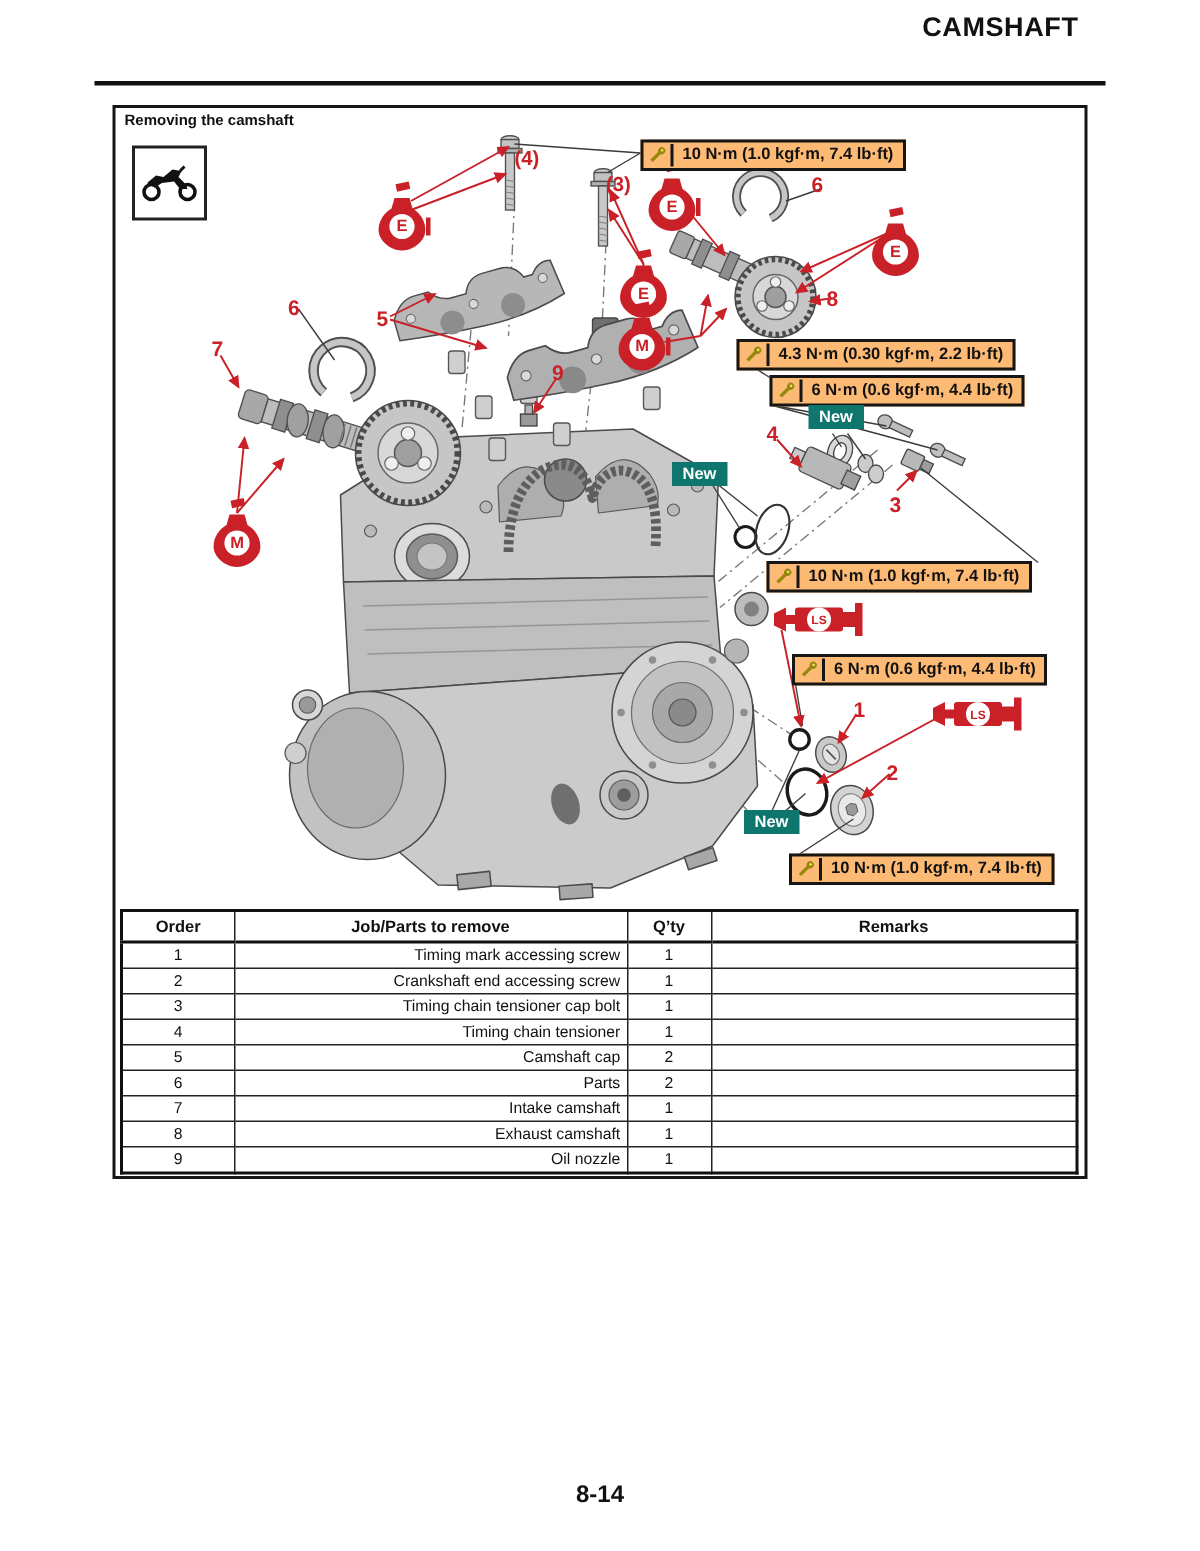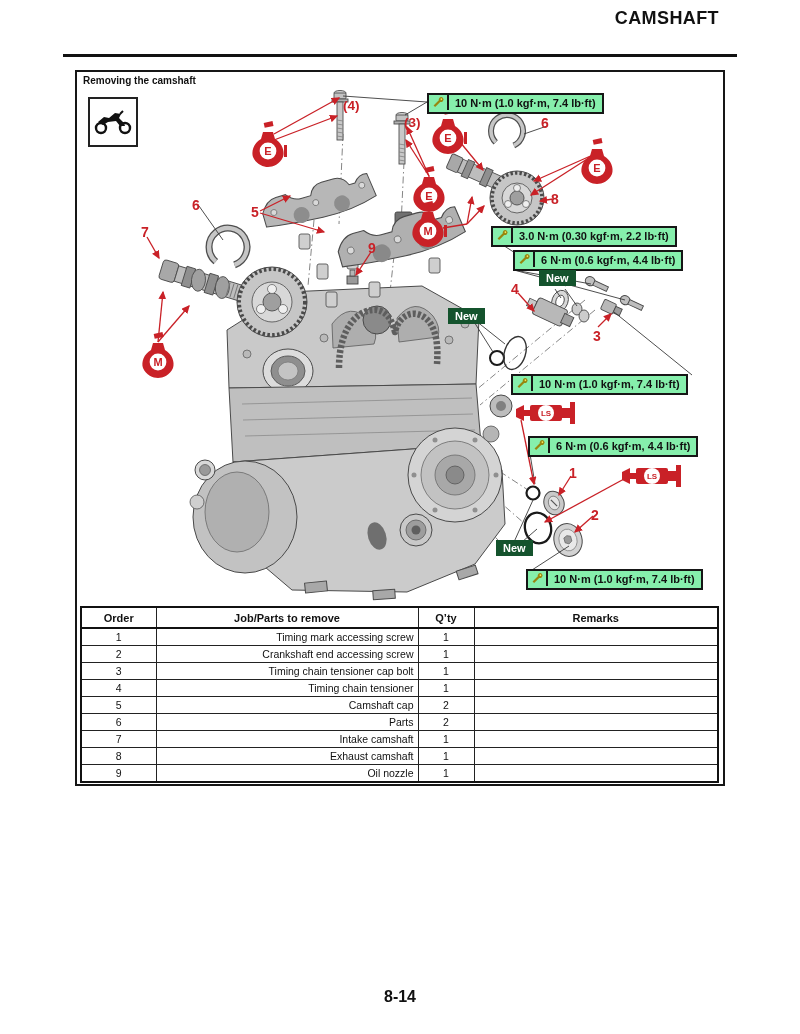--- a/index.html
+++ b/index.html
@@ -3,24 +3,24 @@
 <meta charset="utf-8">
 <style>
   html,body{margin:0;padding:0;background:#fff;}
   body{width:800px;height:1034px;position:relative;font-family:"Liberation Sans",sans-serif;color:#111;overflow:hidden;}
   .hdr-title{position:absolute;top:8px;right:81px;font-size:18px;font-weight:bold;letter-spacing:.4px;}
   .hdr-rule{position:absolute;left:63px;top:54px;width:674px;height:3px;background:#111;}
   .fig-box{position:absolute;left:75px;top:70px;width:646px;height:712px;border:2px solid #161616;}
   .fig-title{position:absolute;left:6px;top:3px;font-size:10px;font-weight:bold;}
   .moto-box{position:absolute;left:11px;top:25px;width:46px;height:46px;border:2px solid #222;display:flex;align-items:center;justify-content:center;background:#fff;}
   .fig-svg{position:absolute;left:0;top:0;width:646px;height:530px;}
-  .tq{position:absolute;display:flex;align-items:flex-start;background:#86efac;border:2px solid #161616;height:17px;white-space:nowrap;}
+  .tq{position:absolute;display:flex;align-items:center;background:#fdba74;border:2px solid #161616;height:17px;white-space:nowrap;}
   .tq .ic{width:18px;display:flex;align-items:center;justify-content:center;border-right:2px solid #161616;}
   .tq .tx{padding:0 6px;font-size:11px;font-weight:bold;line-height:17px;}
-  .newlab{position:absolute;background:#14532d;color:#fff;font-size:11px;font-weight:bold;padding:1px 7px;line-height:14px;}
+  .newlab{position:absolute;background:#0f766e;color:#fff;font-size:11px;font-weight:bold;padding:1px 7px;line-height:14px;}
   .co{position:absolute;color:#c92127;font-weight:bold;font-size:14px;line-height:14px;}
   .co.paren{font-size:13.5px;}
   .parts-table{position:absolute;left:3px;top:534px;width:637px;border-collapse:collapse;table-layout:fixed;}
   .parts-table th,.parts-table td{border:1px solid #222;font-size:10.5px;height:16px;padding:0 4px;overflow:hidden;}
   .parts-table{border:2px solid #111;}
   .parts-table th{font-size:11px;font-weight:bold;height:19px;border-bottom:2px solid #111;margin-left:17px;}
   .parts-table td.c{text-align:center;}
   .parts-table td.j{text-align:right;padding-left:6px;}
   .footer-pg{position:absolute;left:0;top:988px;width:100%;text-align:center;font-size:16px;font-weight:bold;}
   svg text{font-family:"Liberation Sans",sans-serif;}
@@ -371,21 +371,21 @@
   <div class="tq" style="left:414px;top:154px;">
     <span class="ic">
         <svg width="14" height="15" viewBox="0 0 16 16">
           <g transform="rotate(45 8 8)">
             <rect x="6.8" y="3" width="2.6" height="11" fill="#97870f"></rect>
             <circle cx="8.1" cy="3" r="2.7" fill="#97870f"></circle>
             <circle cx="8.1" cy="2.6" r="1" fill="#f7e95f"></circle>
           </g>
         </svg>
       </span>
-    <span class="tx">3.0 N·m (0.30 kgf·m, 2.2 lb·ft)</span>
+    <span class="tx">4.3 N·m (0.30 kgf·m, 2.2 lb·ft)</span>
   </div>
   <div class="tq" style="left:436px;top:178px;">
     <span class="ic">
         <svg width="14" height="15" viewBox="0 0 16 16">
           <g transform="rotate(45 8 8)">
             <rect x="6.8" y="3" width="2.6" height="11" fill="#97870f"></rect>
             <circle cx="8.1" cy="3" r="2.7" fill="#97870f"></circle>
             <circle cx="8.1" cy="2.6" r="1" fill="#f7e95f"></circle>
           </g>
         </svg>

